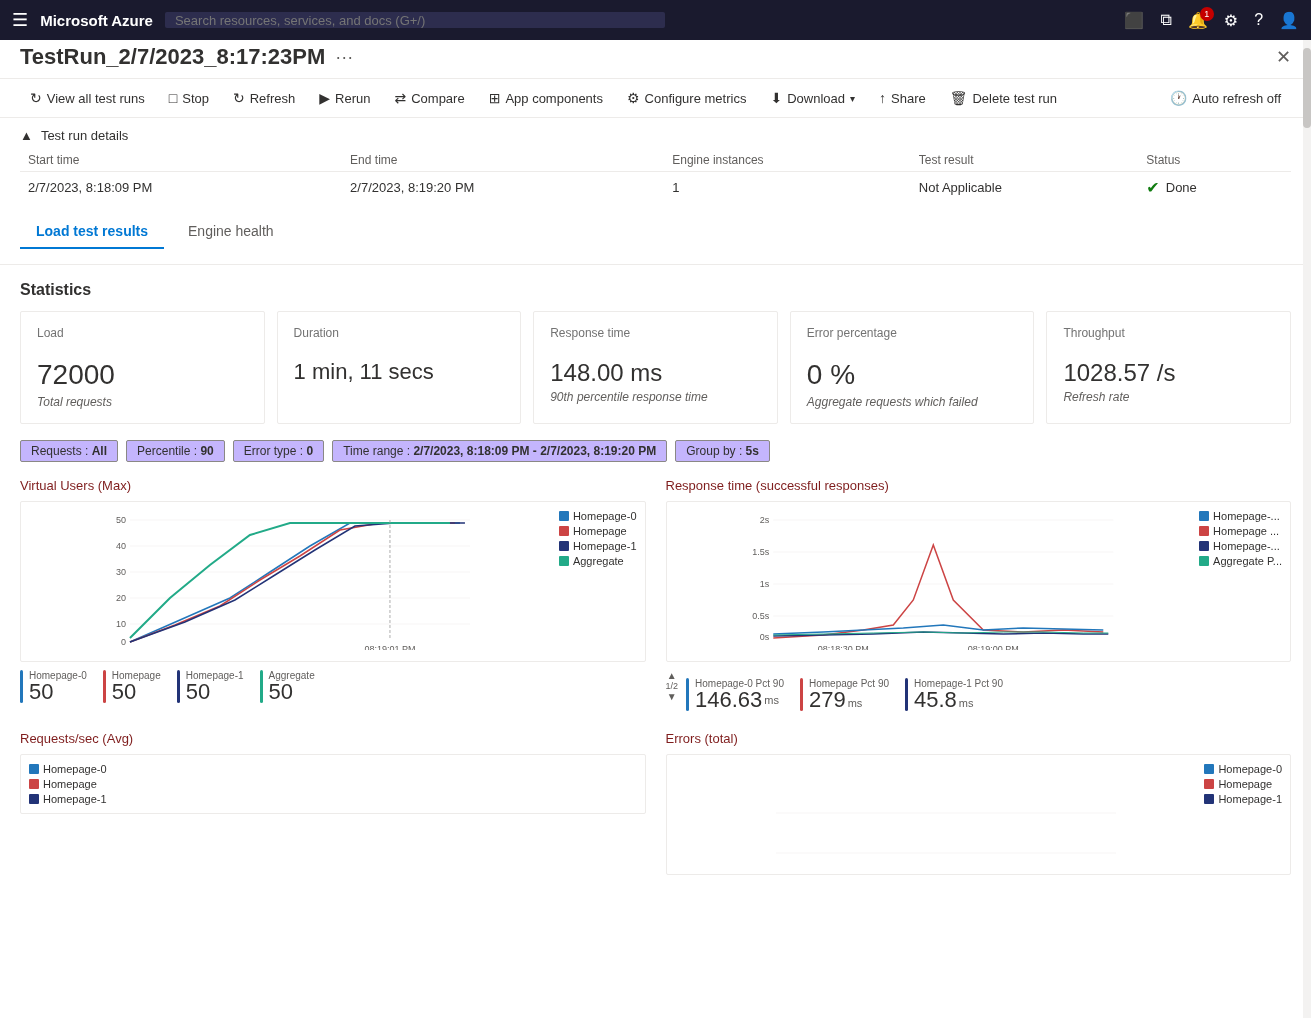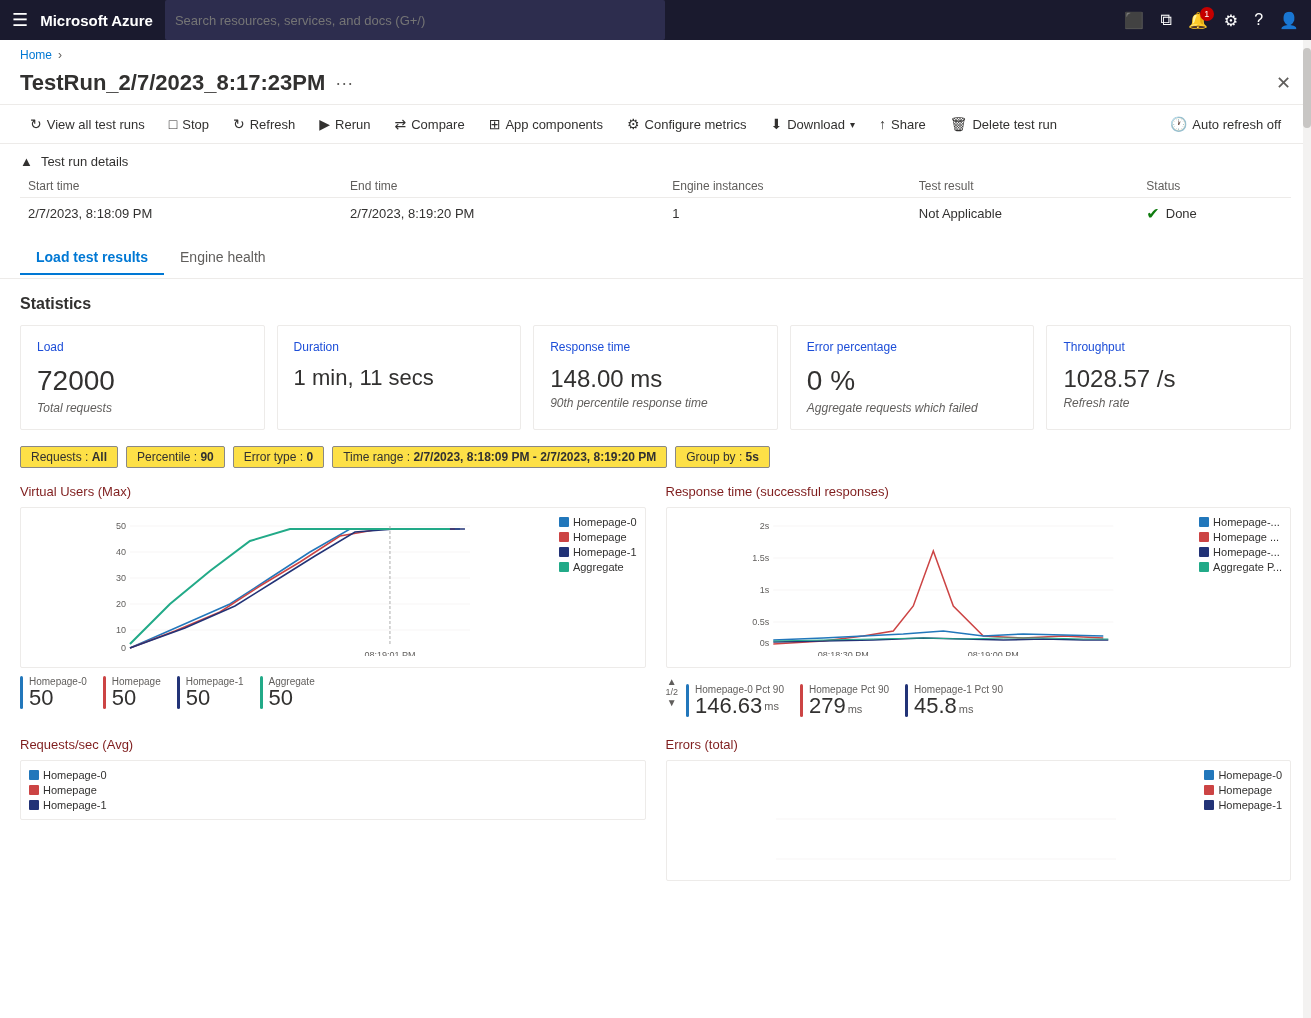--- a/index.html
+++ b/index.html
@@ -13,21 +13,21 @@
       display: flex;
       align-items: center;
       padding: 0 12px;
       gap: 12px;
     }
     .topbar-hamburger { font-size: 18px; cursor: pointer; }
     .topbar-logo { font-weight: 600; font-size: 15px; color: #fff; white-space: nowrap; }
     .topbar-search {
       flex: 1;
       max-width: 500px;
-      height: 40px;
+      height: 16px;
       border-radius: 2px;
       border: none;
       padding: 0 10px;
       font-size: 13px;
       background: #2d2d4e;
       color: #ccc;
     }
     .topbar-icons { margin-left: auto; display: flex; align-items: center; gap: 16px; color: #fff; font-size: 16px; }
     .topbar-icon { cursor: pointer; position: relative; }
     .notification-badge {
@@ -115,22 +115,22 @@
     .details-table td {
       padding: 6px 8px;
       font-size: 13px;
     }
     .status-done { display: flex; align-items: center; gap: 6px; }
     .status-icon-green { color: #107c10; font-size: 16px; }
 
     
     .tabs {
       display: flex;
-      gap: 0;
-      padding: 8px 20px 4px;
+      gap: 8px;
+      padding: 8px 20px 16px;
       border-bottom: 1px solid #edebe9;
     }
     .tab {
       padding: 8px 16px;
       cursor: pointer;
       font-size: 14px;
       color: #605e5c;
       border-bottom: 2px solid transparent;
       margin-bottom: -1px;
     }
@@ -145,36 +145,36 @@
     .stats-title { font-size: 16px; font-weight: 600; margin-bottom: 12px; }
     .stats-cards { display: flex; gap: 12px; flex-wrap: wrap; }
     .stat-card {
       border: 1px solid #edebe9;
       border-radius: 2px;
       padding: 14px 16px;
       min-width: 180px;
       flex: 1;
       background: #fff;
     }
-    .stat-card-label { font-size: 12px; color: #1d4ed8; margin-bottom: 12px; }
+    .stat-card-label { font-size: 12px; color: #737373; margin-bottom: 20px; }
     .stat-card-value { font-size: 28px; font-weight: 300; color: #323130; line-height: 1.1; }
     .stat-card-sub { font-size: 12px; color: #605e5c; margin-top: 4px; font-style: italic; }
 
     
     .metrics-section { padding: 8px 20px 0; }
     .metrics-title { font-size: 15px; font-weight: 600; margin-bottom: 10px; }
     .filter-bar { display: flex; gap: 8px; align-items: center; flex-wrap: wrap; margin-bottom: 16px; }
     .filter-chip {
       border: 1px solid #8a8886;
       border-radius: 2px;
       padding: 3px 10px;
       font-size: 12px;
       cursor: pointer;
       color: #323130;
-      background: #fde047;
+      background: #c4b5fd;
     }
     .filter-chip span { font-weight: 600; }
 
     
     .charts-grid { display: grid; grid-template-columns: 1fr 1fr; gap: 20px; margin-bottom: 20px; }
     .chart-container { }
     .chart-title { font-size: 13px; font-weight: 500; margin-bottom: 8px; color: #7f1d1d; }
     .chart-area {
       border: 1px solid #edebe9;
       border-radius: 2px;
@@ -235,24 +235,20 @@
       <span class="notification-badge">1</span>
     </span>
     <span class="topbar-icon">⚙</span>
     <span class="topbar-icon">?</span>
     <span class="topbar-icon">👤</span>
   </div>
 </div>
 
 <div class="main">
 
-  <div class="breadcrumb">
-    <a href="#">Home</a>
-    <span>›</span>
-  </div>
 
   <div class="page-header">
     <h1 class="page-title">TestRun_2/7/2023_8:17:23PM</h1>
     <span class="page-more">···</span>
     <span class="page-close">✕</span>
   </div>
 
   <div class="toolbar">
     <button class="toolbar-btn">
       <span class="icon">↻</span>

